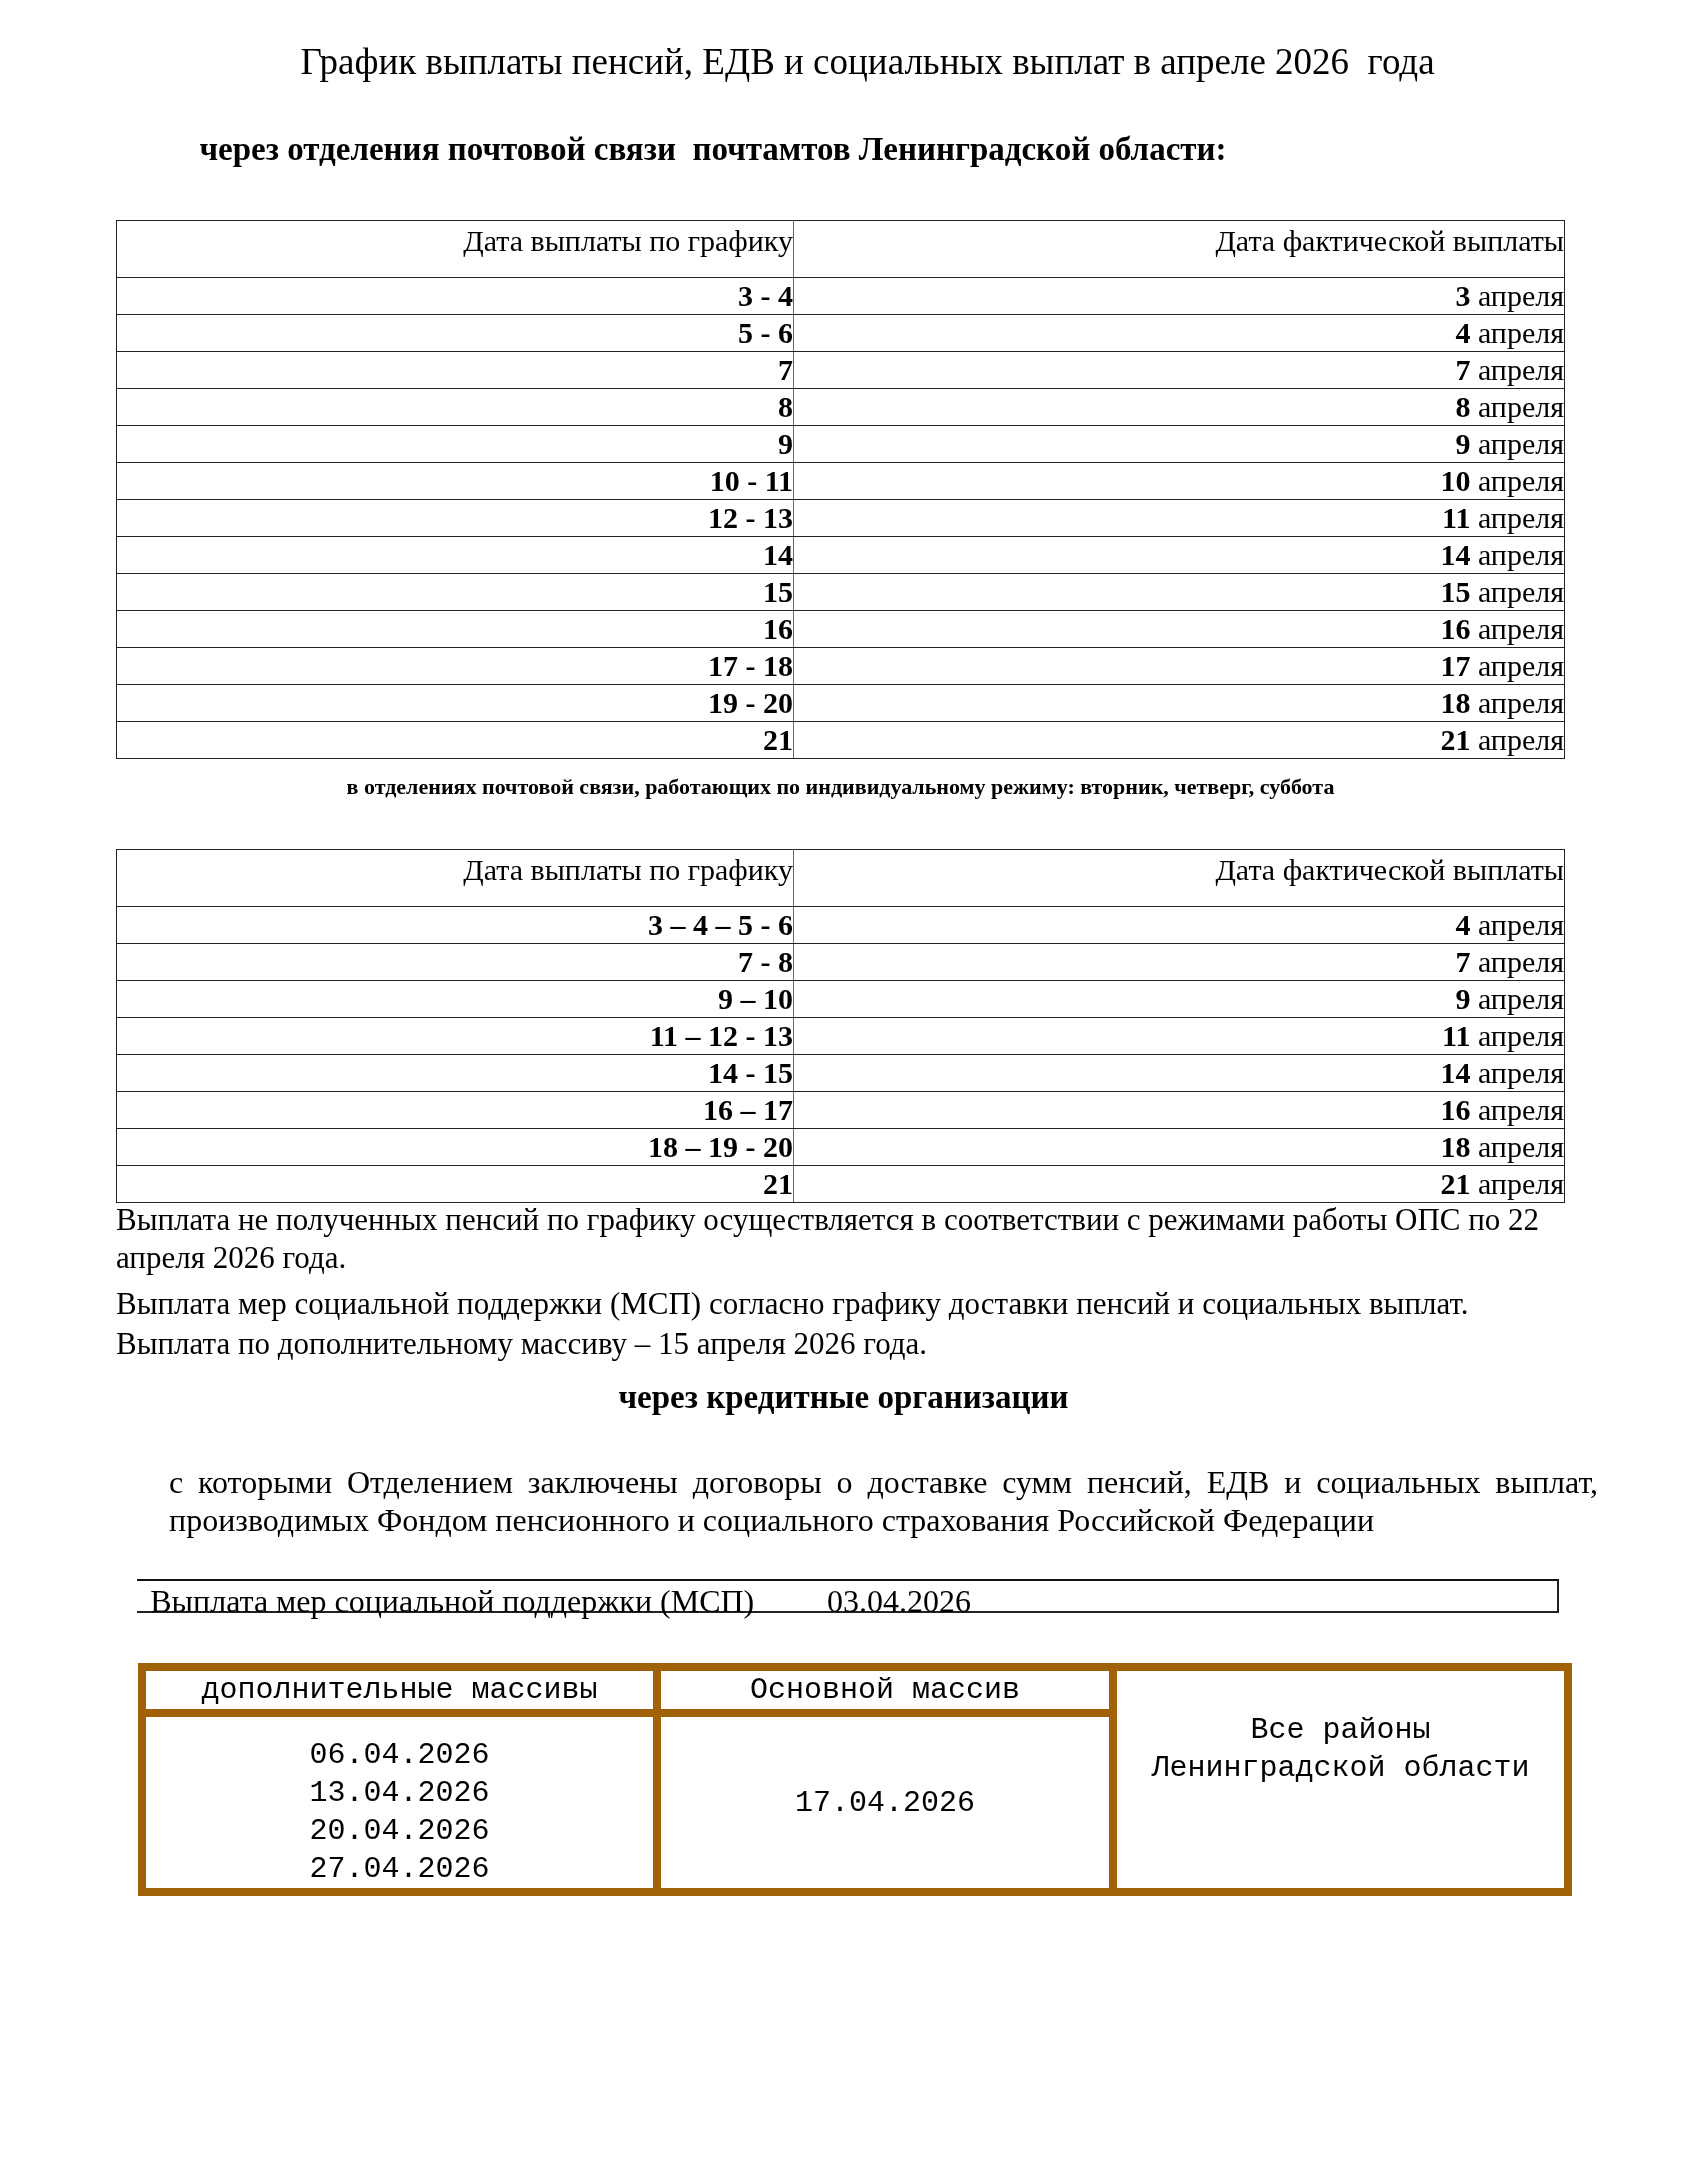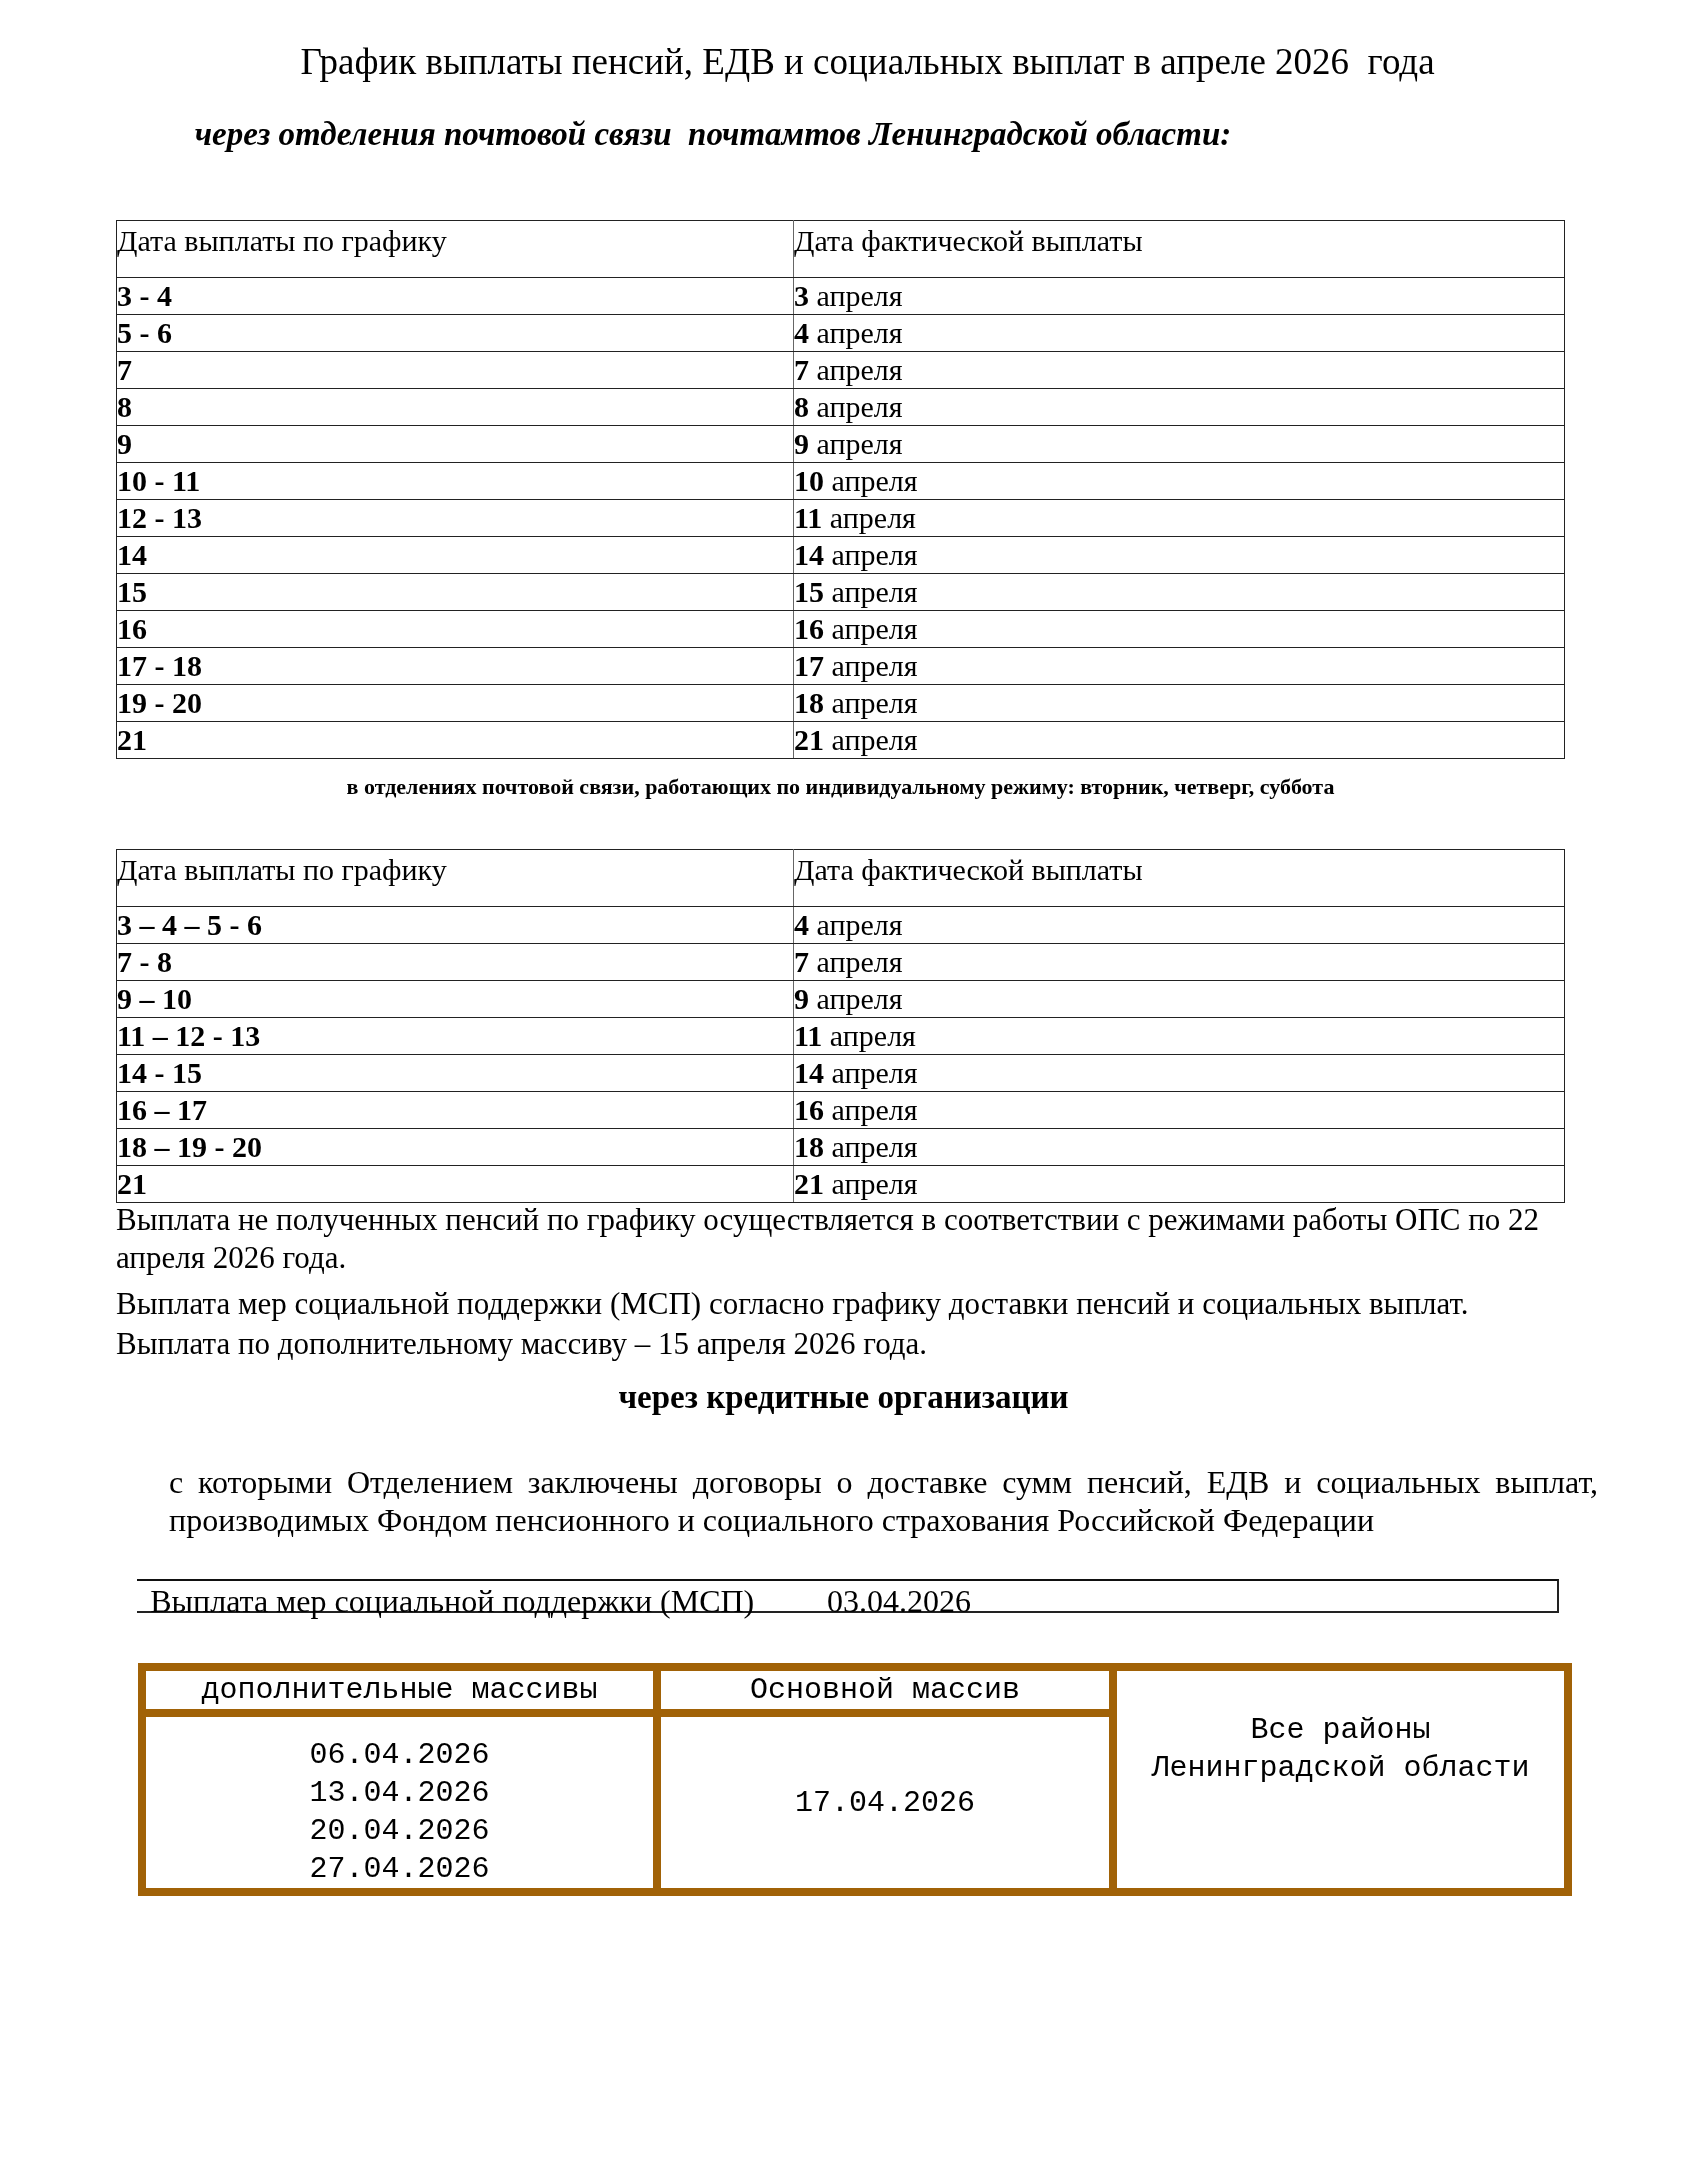--- a/index.html
+++ b/index.html
@@ -6,29 +6,29 @@
   body {
     width: 1687px; height: 2183px; position: relative; overflow: hidden;
     font-family: "Liberation Serif", "DejaVu Serif", serif; color: #000;
   }
   .abs { position: absolute; }
   .title {
     left: 0; width: 1687px; top: 41px; text-align: center;
     font-size: 37px; line-height: 42px; white-space: pre; padding-left: 24px;
   }
   .subtitle {
-    left: 0; width: 1426px; top: 114px; text-align: center;
-    font-size: 33px; font-weight: bold; line-height: 40px; white-space: pre; font-style: italic;
+    left: 0; width: 1426px; top: 129px; text-align: center;
+    font-size: 33px; font-weight: bold; line-height: 40px; white-space: pre;
   }
   table.sched {
     position: absolute; border-collapse: collapse; table-layout: fixed;
     font-size: 30px;
   }
   table.sched td {
-    border: 1.3px solid #222; text-align: left; padding: 0; overflow: hidden;
+    border: 1.3px solid #222; text-align: right; padding: 0; overflow: hidden;
     white-space: nowrap;
   }
   table.sched td.c1 { border-right: 1px solid #666; }
   table.sched tr.head td { vertical-align: top; padding-top: 2.6px; height: 53px; }
   table.sched tr.row td { height: 36px; line-height: 36px; vertical-align: middle; }
   table.sched td .b { font-weight: bold; }
   .heading2 {
     left: 116px; width: 1449px; top: 771px; text-align: center;
     font-size: 22px; font-weight: bold; line-height: 32px;
   }

